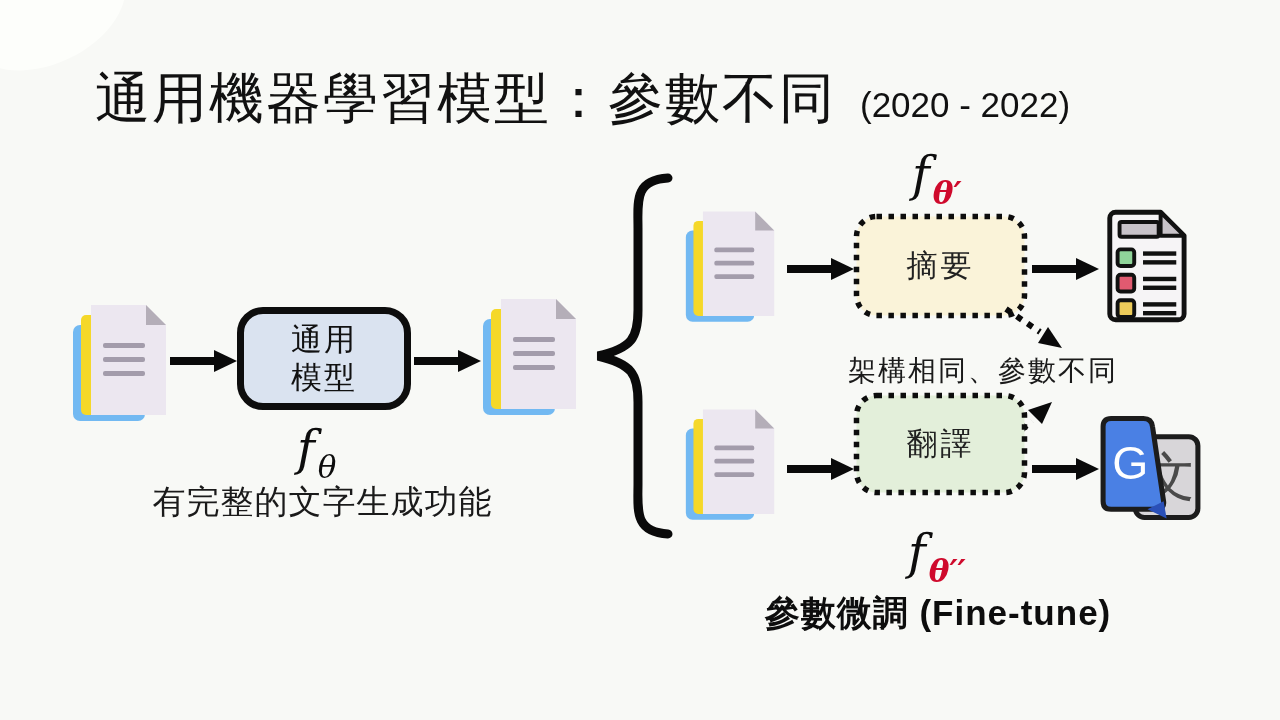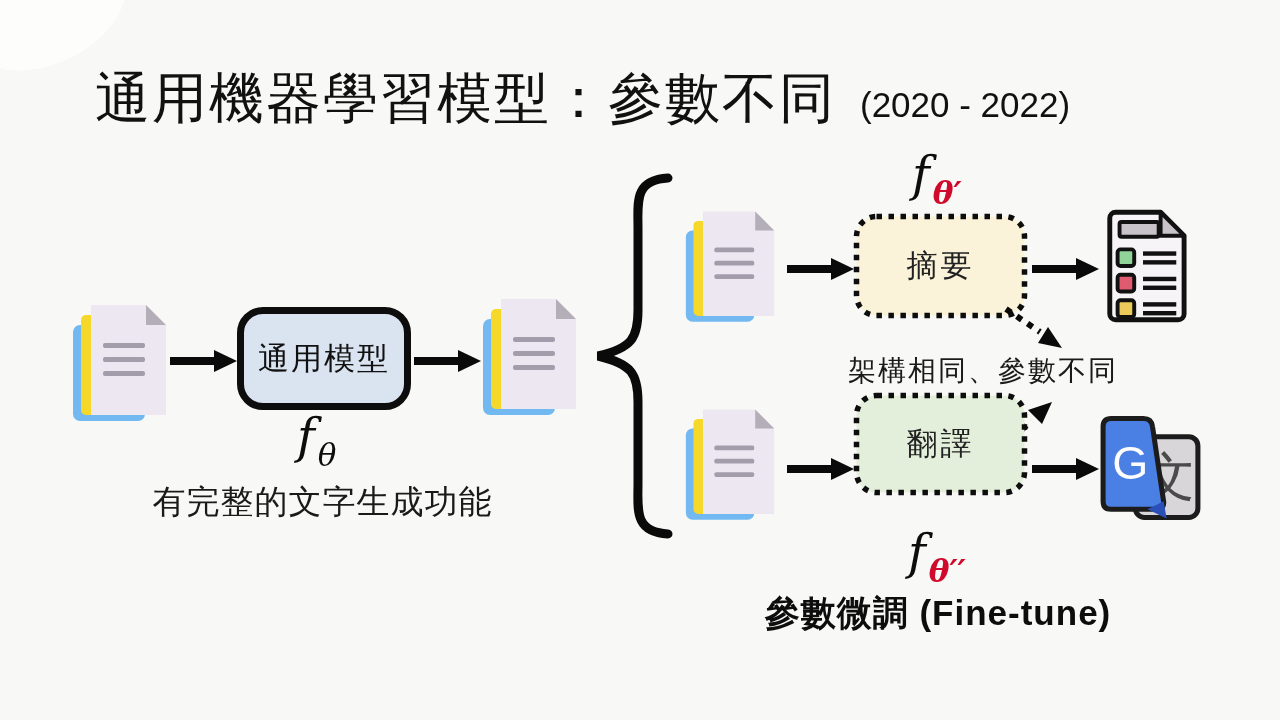--- a/index.html
+++ b/index.html
@@ -15,21 +15,21 @@
   .title-years{font-size:35px;margin-left:24px;color:#111;}
   
   .caption{font-size:33px;text-align:center;color:#1a1a1a;letter-spacing:1px;white-space:nowrap;}
   .model-name{font-size:37px;text-align:center;color:#1a1a1a;}
   .note-text{font-size:28px;letter-spacing:2px;color:#1a1a1a;white-space:nowrap;}
   .finetune-text{font-size:35px;font-weight:700;letter-spacing:1px;color:#0d0d0d;white-space:nowrap;}
   
   .model-box{
     box-sizing:border-box;width:174px;height:103px;
     background:#dae3f0;border:7px solid #0d0d0d;border-radius:26px;
-    display:flex;flex-direction:row;align-items:center;justify-content:center;
+    display:flex;flex-direction:column;align-items:center;justify-content:center;
     font-size:31px;line-height:38px;letter-spacing:2px;color:#111;
   }
   
   .task-box{width:175px;height:106px;}
   .task-box svg.dash{position:absolute;left:0;top:0;width:100%;height:100%;}
   .task-label{
     position:absolute;left:0;top:0;width:100%;height:100%;
     display:flex;align-items:center;justify-content:center;
     font-size:31px;letter-spacing:3px;color:#222;
   }
@@ -67,21 +67,21 @@
   <svg class="abs" style="left:168px;top:348px" width="70" height="26" viewBox="0 0 70 26">
     <line x1="2" y1="13" x2="48" y2="13" stroke="#0a0a0a" stroke-width="8"></line>
     <polygon points="46,2 69,13 46,24" fill="#0a0a0a"></polygon>
   </svg>
 
   <div class="model-box abs" style="left:237px;top:307px">
     <span>通用</span>
     <span>模型</span>
   </div>
 
-  <div class="f-label abs" style="left:297px;top:408px">
+  <div class="f-label abs" style="left:297px;top:420px">
     <span class="f-base">f</span><span class="f-sub black">θ</span>
   </div>
 
   <div class="caption abs" style="left:115px;top:480px;width:415px">有完整的文字生成功能</div>
 
   <svg class="abs" style="left:412px;top:348px" width="70" height="26" viewBox="0 0 70 26">
     <line x1="2" y1="13" x2="48" y2="13" stroke="#0a0a0a" stroke-width="8"></line>
     <polygon points="46,2 69,13 46,24" fill="#0a0a0a"></polygon>
   </svg>
 

